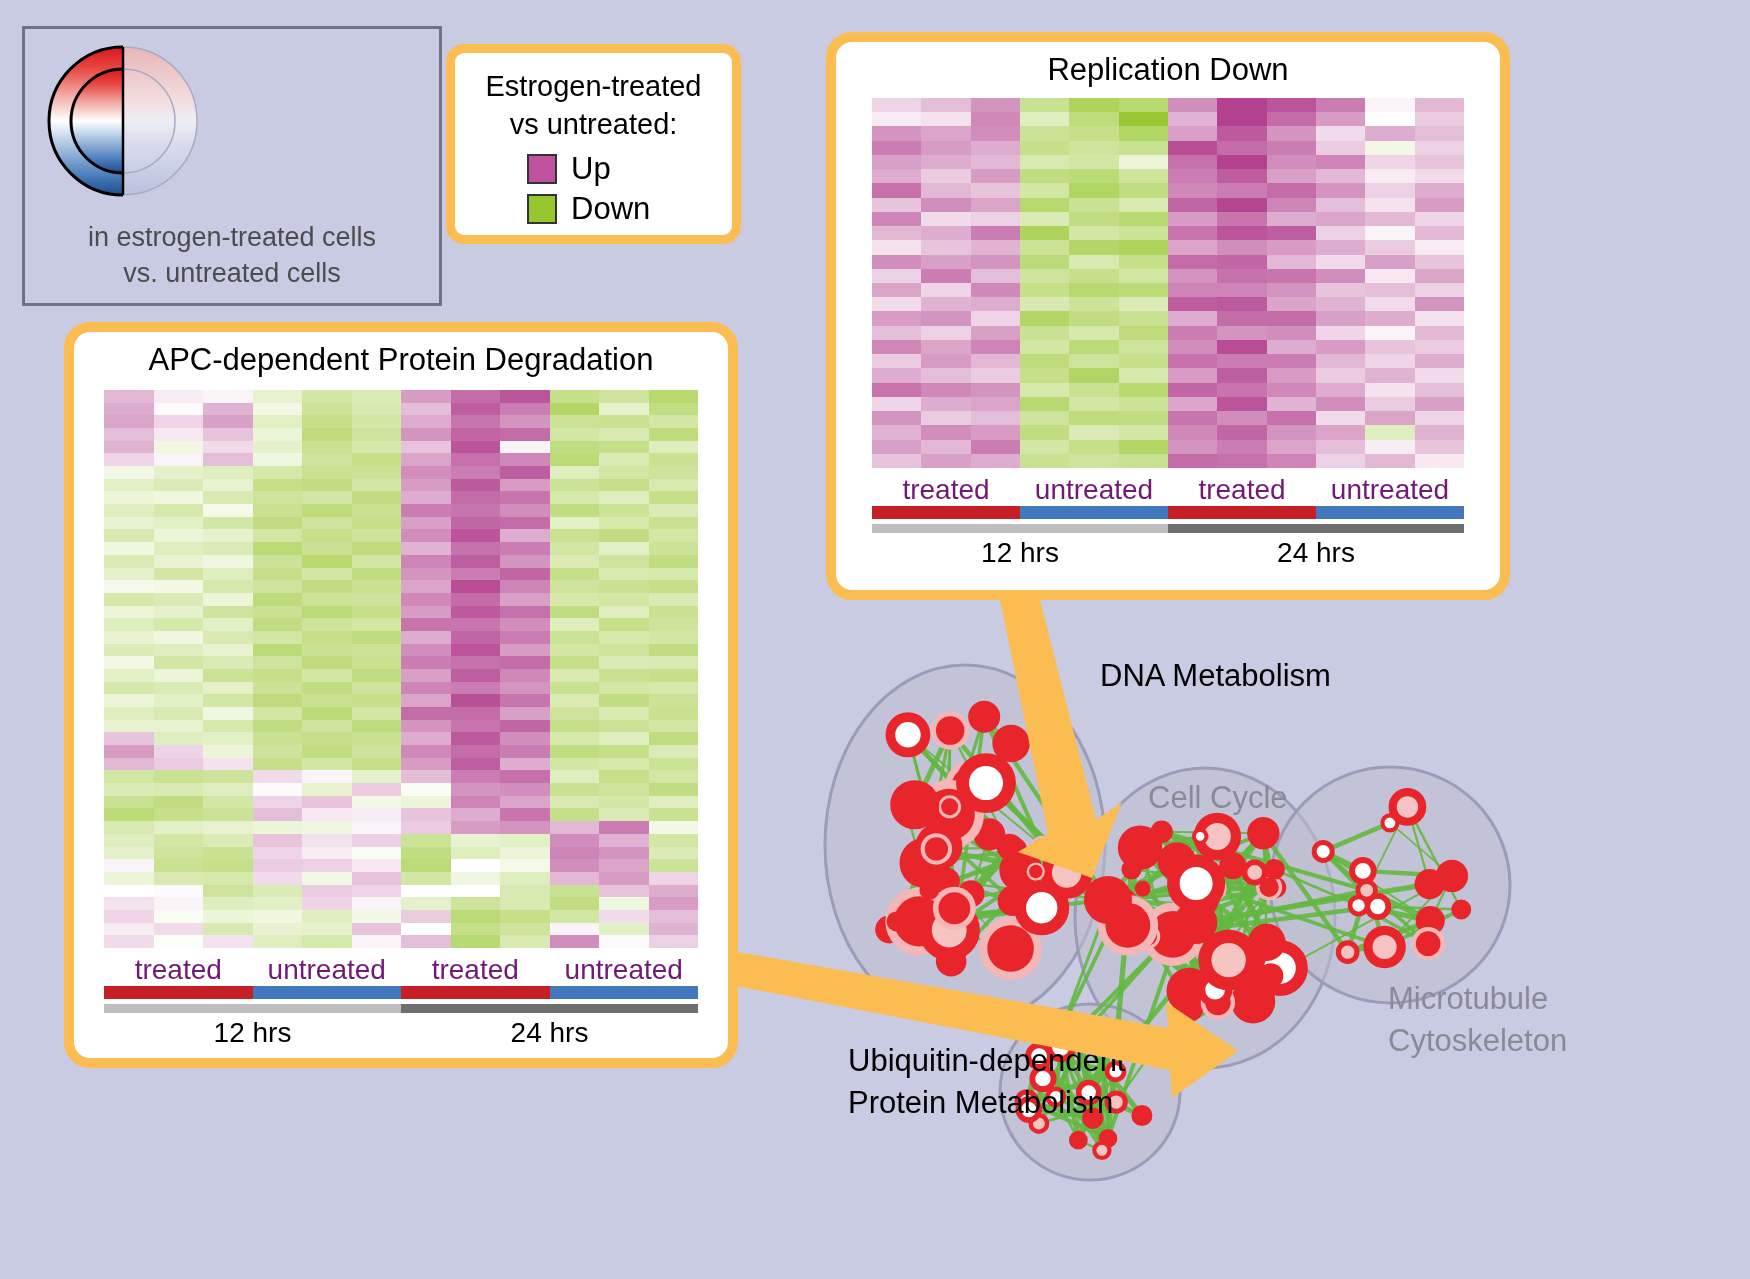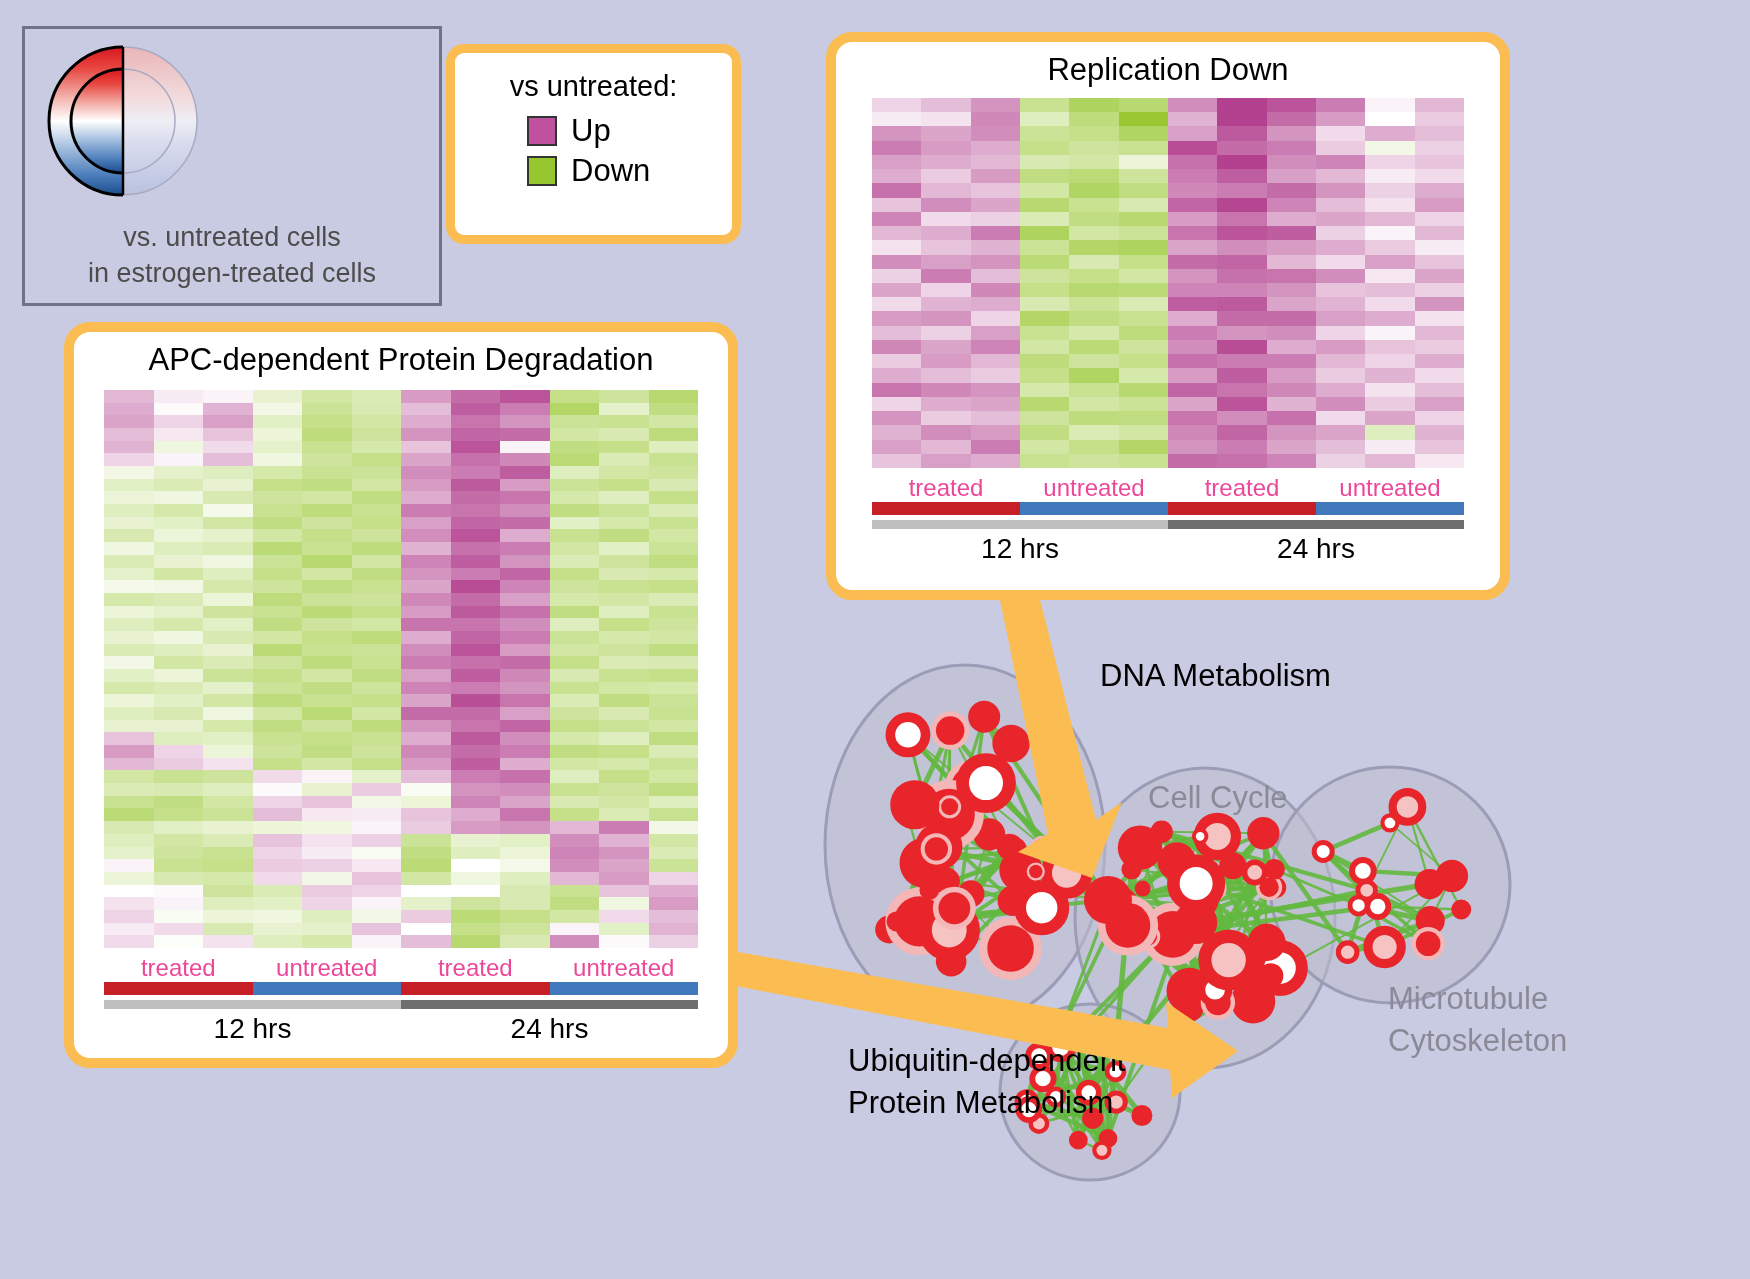--- a/index.html
+++ b/index.html
@@ -39,21 +39,21 @@
   #hm-legend .kl{ font-size:31px; color:#000; }
 
   
   .panel{ position:absolute; background:#fff; border:10px solid #fbbd52; border-radius:26px; }
   .panel .ptitle{ text-align:center; font-size:31px; color:#000; font-weight:normal;
      margin:10px 0 0 0; }
   .hm{ display:grid; }
   .hm div{ width:100%; height:100%; }
   .axis{ position:relative; }
   .grp-labels{ display:grid; grid-template-columns:repeat(4,1fr); }
-  .grp-labels span{ text-align:center; font-size:24px; color:#ec4899; }
+  .grp-labels span{ text-align:center; font-size:28px; color:#701a75; }
   .cond-bar{ display:grid; grid-template-columns:repeat(4,1fr); height:13px; }
   .time-bar{ display:grid; grid-template-columns:repeat(2,1fr); height:9px; margin-top:5px; }
   .time-labels{ display:grid; grid-template-columns:repeat(2,1fr); }
   .time-labels span{ text-align:center; font-size:28px; color:#000; }
 
   
   #panel-rep{ left:826px; top:32px; width:684px; height:568px; }
   #panel-apc{ left:64px; top:322px; width:674px; height:746px; }
 
   
@@ -97,27 +97,28 @@
       <circle cx="80" cy="82" r="52" fill="none" stroke="#a9aac2" stroke-width="1.5"></circle>
 
       <g clip-path="url(#leftHalf)">
         <circle cx="80" cy="82" r="74" fill="url(#upDownGrad)" stroke="#000" stroke-width="3"></circle>
         <circle cx="80" cy="82" r="52" fill="url(#upDownGrad)" stroke="#000" stroke-width="3"></circle>
       </g>
       <line x1="80" y1="8" x2="80" y2="156" stroke="#000" stroke-width="2.5"></line>
     </svg>
   </div>
   <div class="sub">
+    <div>in estrogen-treated cells</div>
     <div>vs. untreated cells</div>
-    <div>in estrogen-treated cells</div>
   </div>
 </div>
 
 <div id="hm-legend">
   <div class="title">
+    <div>Estrogen-treated</div>
     <div>vs untreated:</div>
   </div>
   <div class="key">
     <div class="key-row">
       <span class="sw" style="background:#c0519e"></span>
       <span class="kl">Up</span>
     </div>
     <div class="key-row">
       <span class="sw" style="background:#97c72e"></span>
       <span class="kl">Down</span>

